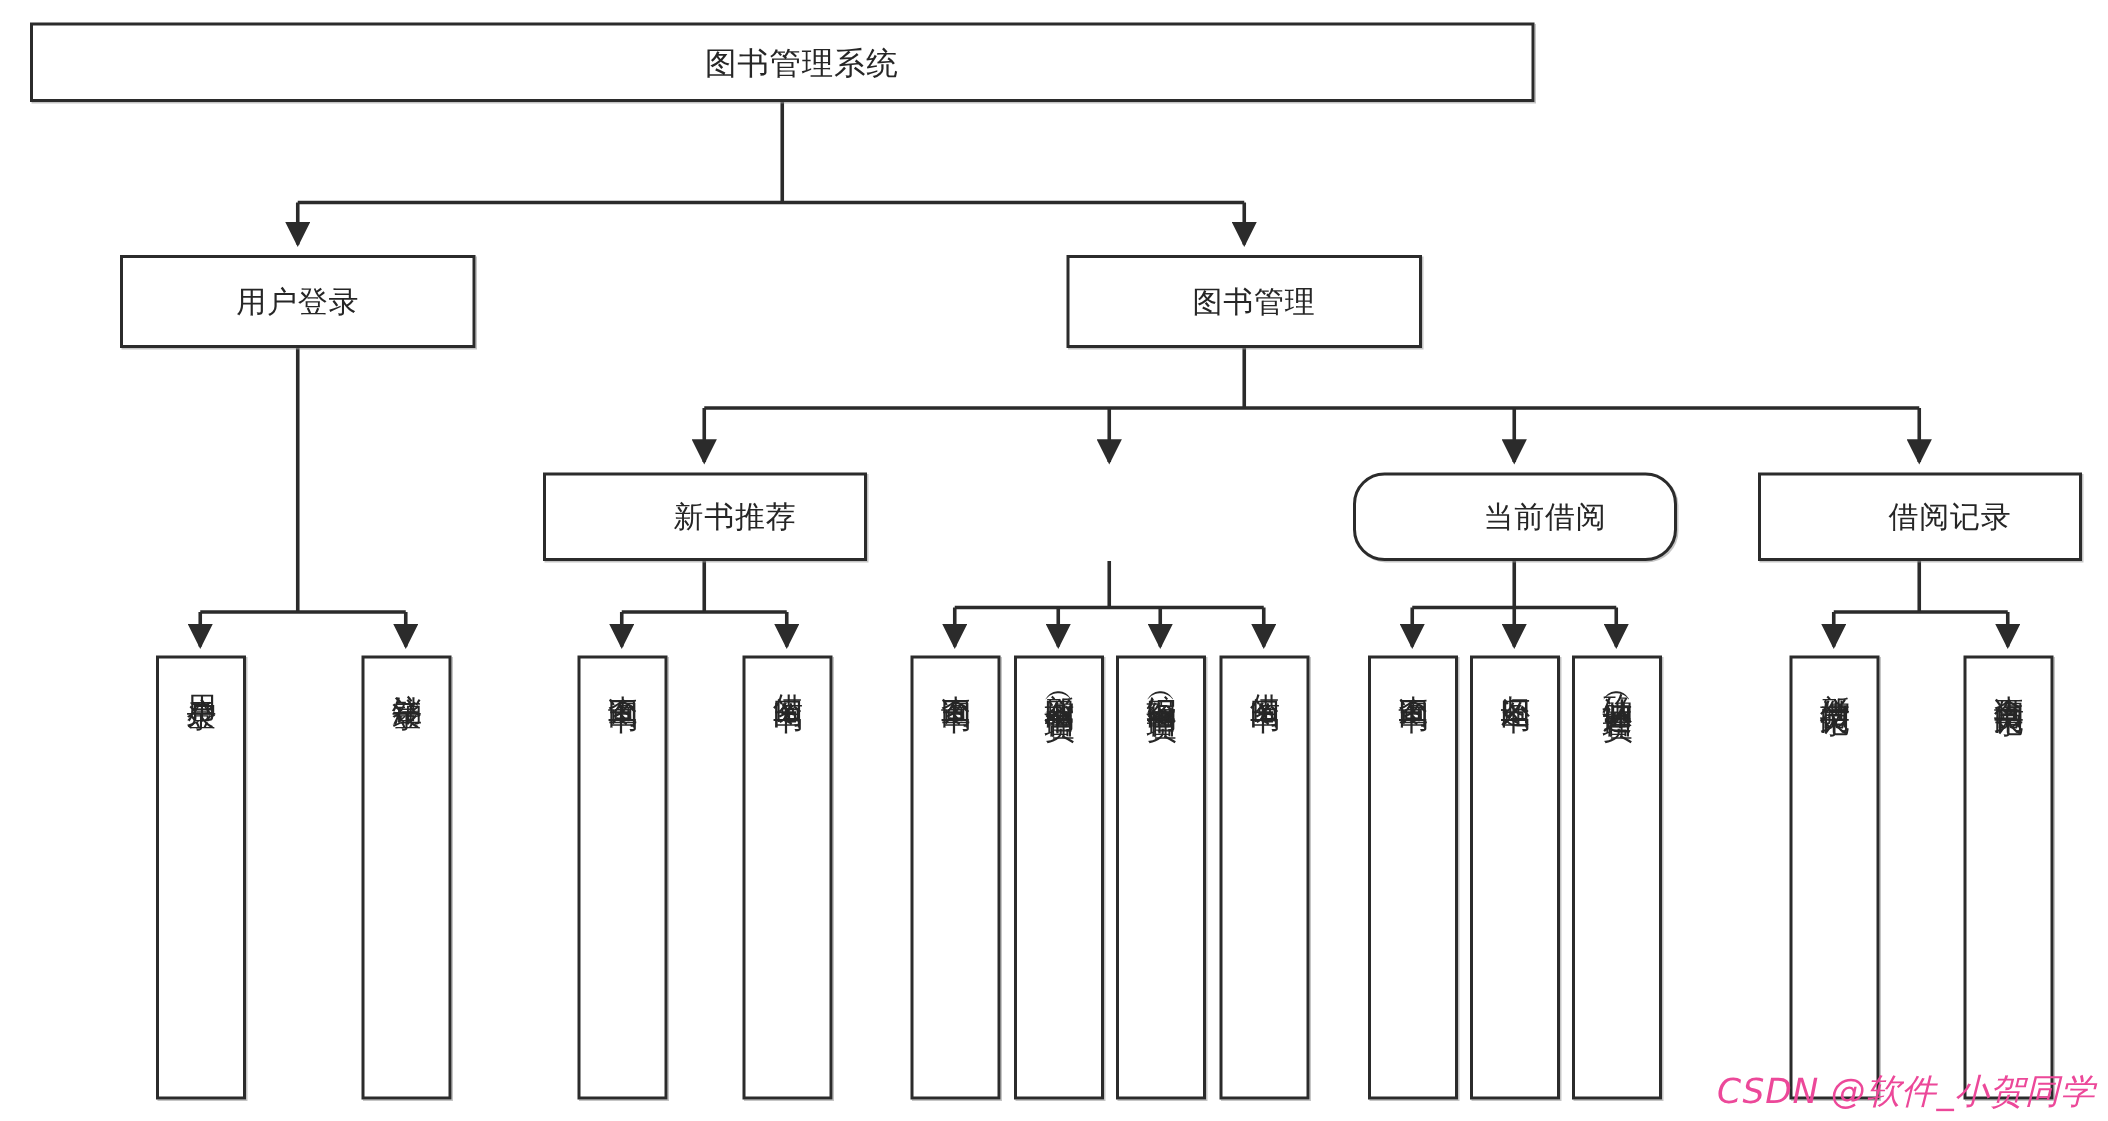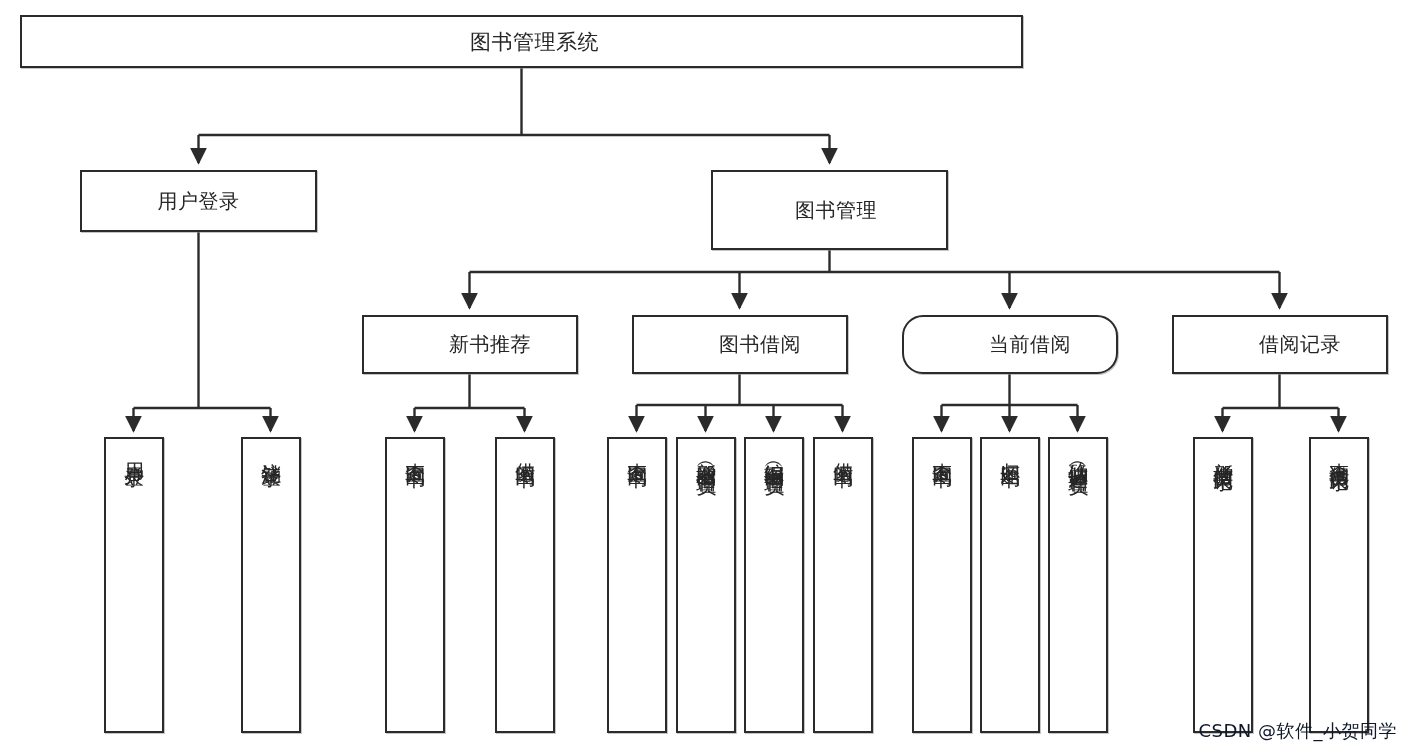--- a/index.html
+++ b/index.html
@@ -56,24 +56,25 @@
     line-height: 1.18;
     letter-spacing: 2px;
     white-space: normal;
     text-align: left;
     max-height: 278px;
   }
   .watermark {
     position: absolute;
     right: 8px;
     bottom: 4px;
-    font-size: 18px;
-    color: #0f172a;
+    font-size: 23px;
+    color: #ec4899;
     letter-spacing: 0.5px;
     white-space: nowrap;
+    font-style: italic;
   }
 </style>
 </head>
 <body>
 
 <div id="canvas">
 
   <svg id="edges" viewBox="0 0 1405 747" xmlns="http://www.w3.org/2000/svg">
     <defs>
       <marker id="arrow" viewBox="0 0 10 10" refX="9" refY="5" markerWidth="7" markerHeight="7" orient="auto-start-reverse">
@@ -124,29 +125,26 @@
     </g>
   </svg>
 
   <div class="node root" style="left:20px; top:15px; width:1003px; height:53px;padding-left:26px;">
     <span class="label">图书管理系统</span>
   </div>
 
   <div class="node lvl2" style="left:80px; top:170px; width:237px; height:62px;">
     <span class="label">用户登录</span>
   </div>
-  <div class="node lvl2" style="left:711px; top:170px; width:237px; height:80px;padding-left:13px;">
+  <div class="node lvl2" style="left:711px; top:170px; width:237px; height:62px;padding-left:13px;">
     <span class="label">图书管理</span>
   </div>
 
   <div class="node lvl3" style="left:362px; top:315px; width:216px; height:59px;">
     <span class="label">新书推荐</span>
-  </div>
-  <div class="node lvl3" style="left:632px; top:315px; width:216px; height:59px;">
-    <span class="label">图书借阅</span>
   </div>
   <div class="node lvl3" style="left:902px; top:315px; width:216px; height:59px;border-radius:21px;">
     <span class="label">当前借阅</span>
   </div>
   <div class="node lvl3" style="left:1172px; top:315px; width:216px; height:59px;">
     <span class="label">借阅记录</span>
   </div>
 
   <div class="node leaf" style="left:104px; top:437px; width:60px; height:296px;">
     <span class="label">用户登录</span>

